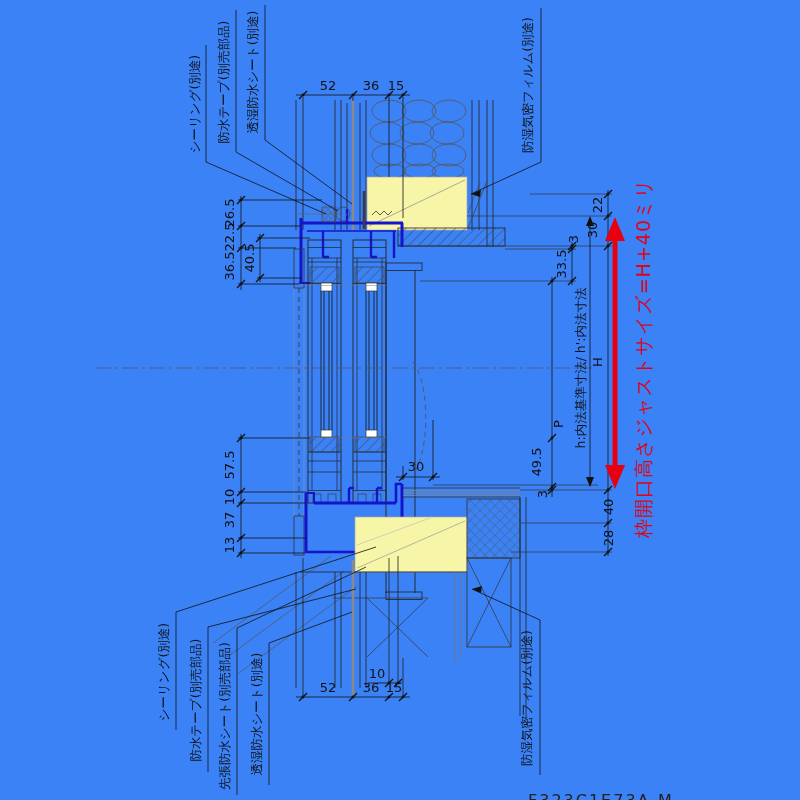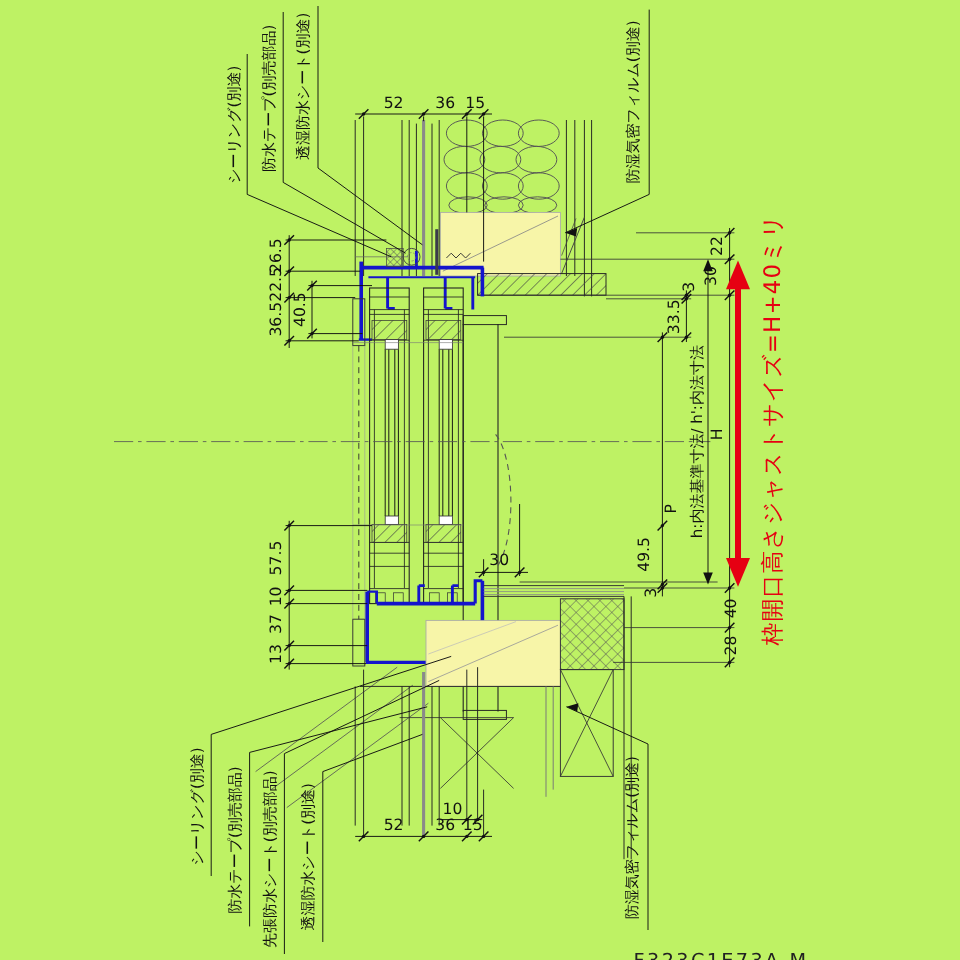--- a/index.html
+++ b/index.html
@@ -1,16 +1,16 @@
 <!DOCTYPE html>
 <html><head>
 <meta charset="utf-8">
 <style>
   html,body{margin:0;padding:0;background:#fff;}
-  .stage{position:relative;width:800px;height:800px;background:#bef264;overflow:hidden;
+  .stage{position:relative;width:800px;height:800px;background:#3b82f6;overflow:hidden;
          font-family:"DejaVu Sans","Liberation Sans",sans-serif;}
   svg{display:block;}
   text{font-family:"DejaVu Sans","Liberation Sans",sans-serif;fill:#111;}
   .dim{font-size:13px;}
   .lbl{font-size:12.5px;}
   .note{font-size:12.5px;}
   .red{font-size:19px;fill:#e60012;letter-spacing:1px;}
   .code{font-size:16px;fill:#222;letter-spacing:2px;}
 </style>
 </head>

